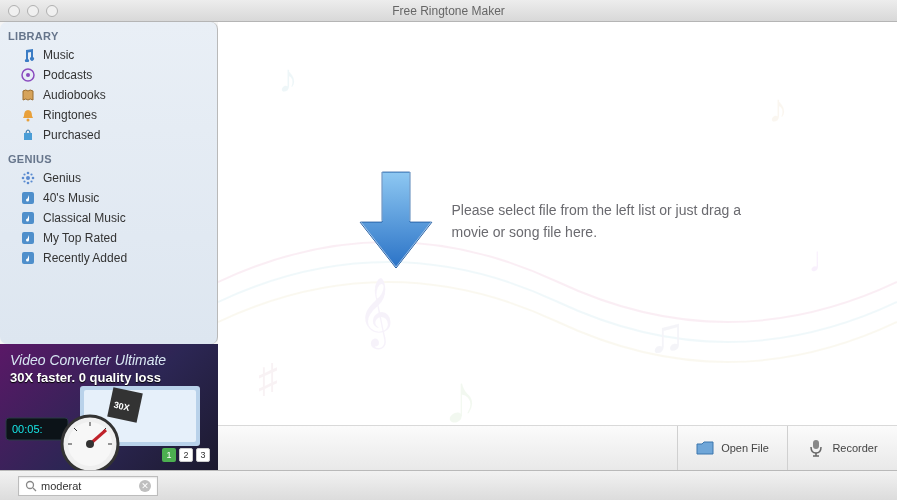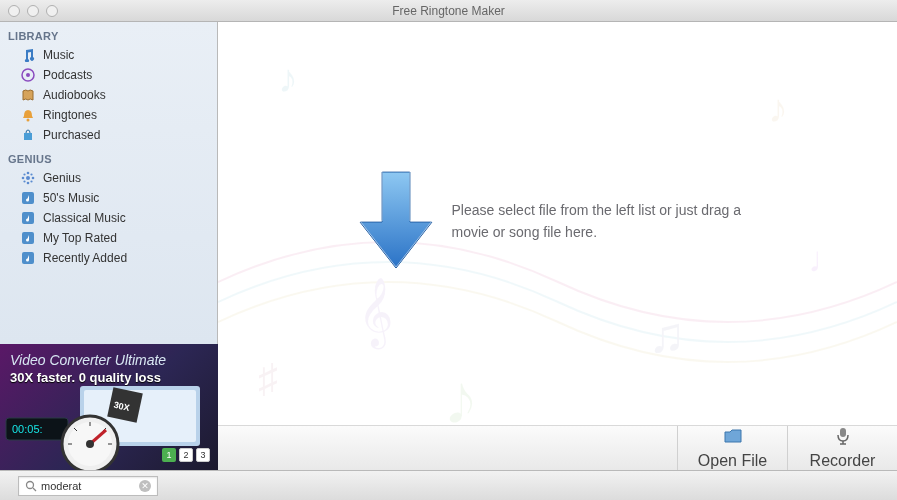--- a/index.html
+++ b/index.html
@@ -21,21 +21,21 @@
   .sidebar-item .label { white-space: nowrap; }
 
   
   .content { flex: 1; background: #fff; position: relative; overflow: hidden; }
   .dropzone { position: absolute; top: 0; left: 0; right: 0; bottom: 50px; display: flex; align-items: center; justify-content: center; gap: 14px; }
   .bg-notes { position: absolute; inset: 0; pointer-events: none; opacity: 0.12; }
   .arrow { position: relative; z-index: 2; }
   .dropzone-text { position: relative; z-index: 2; font-size: 14px; color: #6a6a6f; line-height: 1.6; max-width: 310px; }
 
   .content-bottom { position: absolute; left: 0; right: 0; bottom: 0; height: 45px; border-top: 1px solid #d9d9d9; background: linear-gradient(#fbfbfb, #e9e9e9); display: flex; justify-content: flex-end; }
-  .content-btn { width: 110px; border-left: 1px solid #d0d0d0; display: flex; align-items: center; justify-content: center; gap: 7px; font-size: 16px; color: #444; cursor: pointer; flex-direction: column; }
+  .content-btn { width: 110px; border-left: 1px solid #d0d0d0; display: flex; align-items: center; justify-content: center; gap: 7px; font-size: 11px; color: #444; cursor: pointer; }
   .content-btn .icon { width: 18px; height: 18px; display: flex; align-items: center; justify-content: center; }
 
   
   .promo { width: 218px; height: 126px; background: linear-gradient(135deg, #5a1867, #2c2654 55%, #1c1a2e); color: #fff; padding: 8px 10px; position: relative; overflow: hidden; }
   .promo-title { font-size: 14px; font-style: italic; color: #d7e6f2; }
   .promo-sub { font-size: 13px; font-weight: bold; color: #fff; margin-top: 2px; text-shadow: 0 1px 1px #000; }
 
   
   .bottombar { height: 30px; background: linear-gradient(#f2f2f2, #dcdcdc); border-top: 1px solid #b9b9b9; display: flex; align-items: center; padding: 0 10px; }
   .search-wrap { display: flex; align-items: center; background: #fff; border: 1px solid #bcbcbc; border-radius: 0; height: 20px; width: 140px; padding: 0 6px; gap: 4px; box-shadow: inset 0 1px 2px rgba(0,0,0,0.1); margin-left: 8px; }
@@ -50,21 +50,21 @@
     <div class="dot"></div>
     <div class="dot"></div>
     <div class="dot"></div>
   </div>
   <div class="titlebar-title">Free Ringtone Maker</div>
 </div>
 
 <div class="main">
 
   <div style="display:flex; flex-direction:column; width:218px;">
-    <div class="sidebar" id="sidebar" style="flex:1;">
+    <div class="sidebar" id="sidebar" style="flex:1;border-radius:7px;">
         <div class="section-header">LIBRARY</div>
         <div class="sidebar-item">
           <span class="icon">
             <svg width="14" height="14">
               <path d="M5 2 L12 1 L12 9 A2 2 0 1 1 10 9 L10 4 L7 4.5 L7 11 A2 2 0 1 1 5 11 Z" fill="#3b7cc4"></path>
             </svg>
           </span>
           <span class="label">Music</span>
         </div>
         <div class="sidebar-item">
@@ -121,21 +121,21 @@
           </span>
           <span class="label">Genius</span>
         </div>
         <div class="sidebar-item">
           <span class="icon">
             <svg width="14" height="14">
               <rect x="1" y="1" width="12" height="12" rx="2" fill="#4f8fcb"></rect>
               <path d="M8 4 L8 9 A1.5 1.5 0 1 1 6.5 7.5" fill="#fff"></path>
             </svg>
           </span>
-          <span class="label">50's Music</span>
+          <span class="label">40's Music</span>
         </div>
         <div class="sidebar-item">
           <span class="icon">
             <svg width="14" height="14">
               <rect x="1" y="1" width="12" height="12" rx="2" fill="#4f8fcb"></rect>
               <path d="M8 4 L8 9 A1.5 1.5 0 1 1 6.5 7.5" fill="#fff"></path>
             </svg>
           </span>
           <span class="label">Classical Music</span>
         </div>

